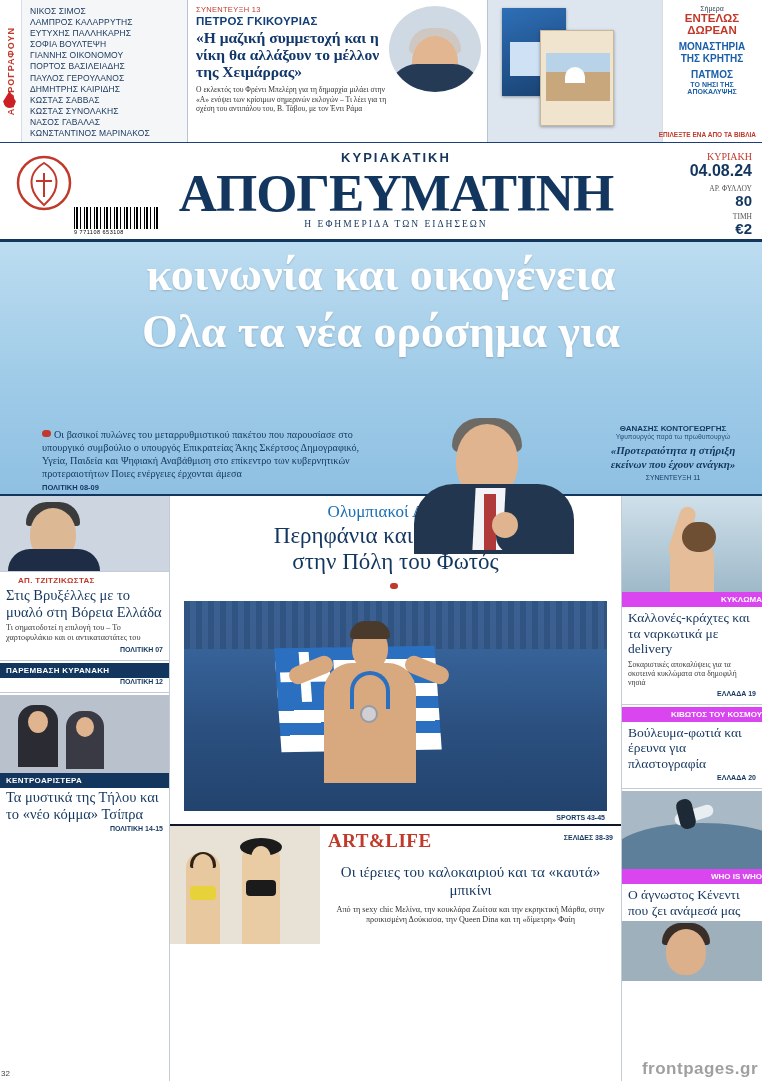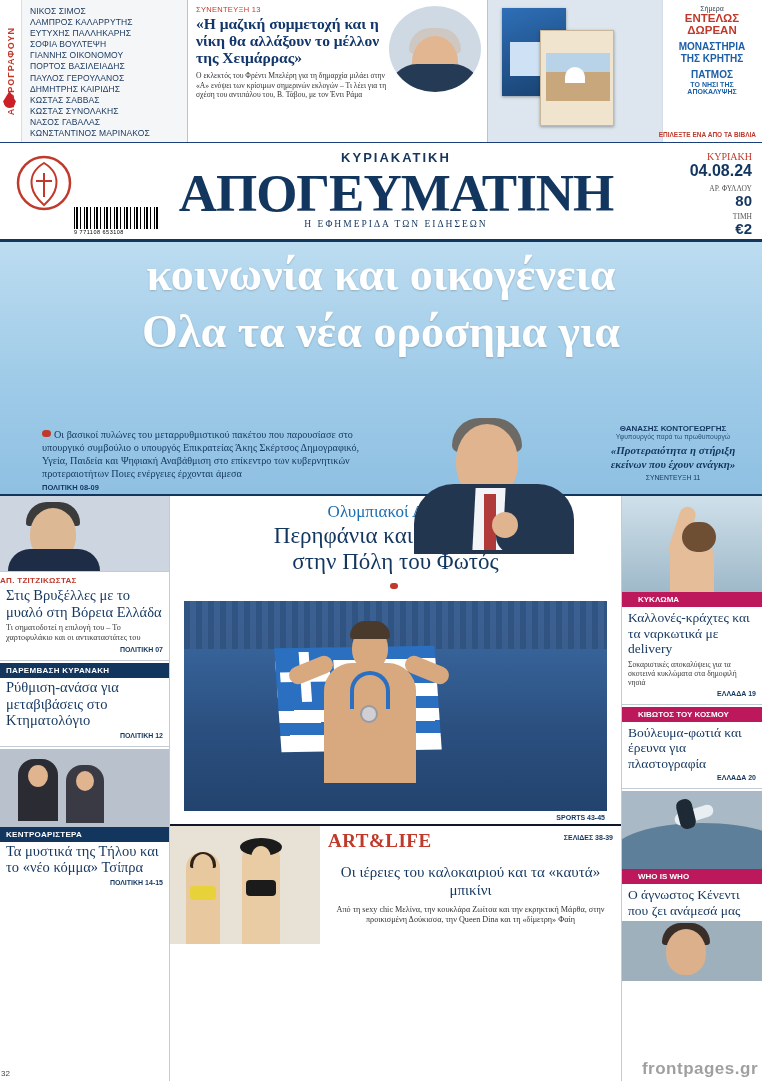--- a/index.html
+++ b/index.html
@@ -169,21 +169,21 @@
   .bottom { display:flex; height:calc(1081px - 143px - 96px - 255px); border-top:2px solid #13365f; }
   .col-left { width:170px; border-right:1px solid #c3ccd6; }
   .col-mid  { flex:1; border-right:1px solid #c3ccd6; }
   .col-right{ width:140px; }
 
   
   .lc-photo { height:76px; background:#cdd6e0; position:relative; overflow:hidden; border-bottom:1px solid #c3ccd6;}
   .lc-photo .h { position:absolute; left:30px; top:12px; width:46px; height:52px; background:#dcb894; border-radius:50% 50% 44% 44%;}
   .lc-photo .hair { position:absolute; left:26px; top:6px; width:54px; height:24px; background:#3b3b3b; border-radius:26px 26px 4px 4px;}
   .lc-photo .sh { position:absolute; left:8px; bottom:0; width:92px; height:22px; background:#1e2d45; border-radius:28px 28px 0 0;}
-  .kicker-red { font-size:8px; color:#c0392b; font-weight:bold; font-family:"Liberation Sans", sans-serif; letter-spacing:.3px; padding:4px 6px 1px 0; }
+  .kicker-red { font-size:8px; color:#c0392b; font-weight:bold; font-family:"Liberation Sans", sans-serif; letter-spacing:.3px; padding:4px 6px 1px 18px; }
   .kicker-box { background:#13365f; color:#fff; font-size:8px; font-weight:bold; font-family:"Liberation Sans", sans-serif; padding:3px 6px; letter-spacing:.3px;}
   .lc-head { font-size:14.5px; line-height:16.5px; color:#13365f; padding:1px 6px 3px 6px; }
   .lc-deck { font-size:8.2px; line-height:10.2px; color:#3a3a3a; padding:0 6px 3px 6px;}
   .ref-right { font-size:7px; color:#13365f; font-weight:bold; font-family:"Liberation Sans", sans-serif; text-align:right; padding:0 6px 5px 6px;}
   .divider { height:1px; background:#c3ccd6; margin:2px 0; }
   .lc-photo2 { height:78px; background:#b9c2cc; position:relative; overflow:hidden;}
   .lc-photo2 .p { position:absolute; left:18px; top:10px; width:40px; height:62px; background:#2b2b33; border-radius:16px 16px 0 0;}
   .lc-photo2 .p2 { position:absolute; left:66px; top:16px; width:38px; height:58px; background:#3a3a44; border-radius:16px 16px 0 0;}
   .lc-photo2 .f { position:absolute; left:28px; top:16px; width:20px; height:22px; background:#e0b48f; border-radius:50%;}
   .lc-photo2 .f2 { position:absolute; left:76px; top:22px; width:18px; height:20px; background:#e0b48f; border-radius:50%;}
@@ -230,21 +230,21 @@
   .al-pages { position:absolute; right:8px; top:8px; font-size:7px; font-weight:bold; color:#13365f; font-family:"Liberation Sans", sans-serif;}
   .al-head { text-align:center; font-size:15px; line-height:17.5px; color:#13365f; margin-top:12px;}
   .al-deck { text-align:center; font-size:8.2px; line-height:10.2px; color:#333; margin-top:6px; padding:0 8px;}
 
   
   .rc-photo { height:96px; background:#b9cfdb; position:relative; overflow:hidden;}
   .rc-photo .sky { position:absolute; inset:0; background:linear-gradient(180deg,#cfe0ea,#9fb9c9);}
   .rc-photo .arm { position:absolute; left:52px; top:10px; width:16px; height:52px; background:#e5bd99; border-radius:8px; transform:rotate(18deg);}
   .rc-photo .torso { position:absolute; left:48px; top:42px; width:44px; height:60px; background:#e5bd99; border-radius:20px 20px 0 0;}
   .rc-photo .hair { position:absolute; left:60px; top:26px; width:34px; height:30px; background:#6f4f33; border-radius:16px;}
-  .rc-head { background:#be185d; color:#fff; font-size:8px; font-weight:bold; padding:3px 16px; font-family:"Liberation Sans", sans-serif;}
+  .rc-head { background:#d946ef; color:#fff; font-size:8px; font-weight:bold; padding:3px 0; font-family:"Liberation Sans", sans-serif;text-align:right;}
   .rc-title { font-size:13.5px; line-height:15.5px; color:#13365f; padding:3px 6px;}
   .rc-deck { font-size:7.6px; line-height:9.4px; color:#3a3a3a; padding:0 6px 2px 6px;}
   .rc-photo2 { height:78px; background:#a9b9c5; position:relative; overflow:hidden;}
   .rc-photo2 .wave { position:absolute; left:-10px; bottom:-14px; width:180px; height:60px; background:#5d7f99; border-radius:50% 50% 0 0;}
   .rc-photo2 .surf { position:absolute; left:52px; top:18px; width:40px; height:12px; background:#e9eef2; border-radius:8px; transform:rotate(-18deg);}
   .rc-photo2 .p { position:absolute; left:56px; top:8px; width:16px; height:30px; background:#1d2a35; border-radius:7px; transform:rotate(-14deg);}
   .rc-bottom-photo { height:60px; background:#9fb0bd; position:relative; overflow:hidden;}
   .rc-bottom-photo .f { position:absolute; left:44px; top:8px; width:40px; height:46px; background:#dcb08a; border-radius:50% 50% 46% 46%;}
   .rc-bottom-photo .hr { position:absolute; left:40px; top:2px; width:48px; height:22px; background:#3a2f28; border-radius:24px 24px 4px 4px;}
 
@@ -277,20 +277,21 @@
         <li>ΚΩΣΤΑΣ ΣΑΒΒΑΣ</li>
         <li>ΚΩΣΤΑΣ ΣΥΝΟΛΑΚΗΣ</li>
         <li>ΝΑΣΟΣ ΓΑΒΑΛΑΣ</li>
         <li>ΚΩΝΣΤΑΝΤΙΝΟΣ ΜΑΡΙΝΑΚΟΣ</li>
       </ul>
       <div class="blooddrop"></div>
     </div>
 
     <div class="ts-mid">
       <div class="interview-kicker">ΣΥΝΕΝΤΕΥΞΗ 13</div>
+      <h3>ΠΕΤΡΟΣ ΓΚΙΚΟΥΡΙΑΣ</h3>
       <h2>«Η μαζική συμμετοχή και η νίκη θα αλλάξουν το μέλλον της Χειμάρρας»</h2>
       <p>Ο εκλεκτός του Φρέντι Μπελέρη για τη δημαρχία μιλάει στην «Α» ενόψει των κρίσιμων σημερινών εκλογών – Τι λέει για τη σχέση του αντιπάλου του, Β. Τάβου, με τον Έντι Ράμα</p>
       <div class="ts-portrait">
         <div class="hair"></div>
         <div class="face"></div>
         <div class="body"></div>
       </div>
     </div>
 
     <div class="ts-right">
@@ -377,21 +378,20 @@
         <div class="h"></div>
         <div class="sh"></div>
       </div>
       <div class="kicker-red">ΑΠ. ΤΖΙΤΖΙΚΩΣΤΑΣ</div>
       <div class="lc-head">Στις Βρυξέλλες με το μυαλό στη Βόρεια Ελλάδα</div>
       <div class="lc-deck">Τι σηματοδοτεί η επιλογή του – Το χαρτοφυλάκιο και οι αντικαταστάτες του</div>
       <div class="ref-right">ΠΟΛΙΤΙΚΗ 07</div>
       <div class="divider"></div>
 
       <div class="kicker-box">ΠΑΡΕΜΒΑΣΗ ΚΥΡΑΝΑΚΗ</div>
-      <div class="lc-head">Ρύθμιση-ανάσα για μεταβιβάσεις στο Κτηματολόγιο</div>
       <div class="ref-right">ΠΟΛΙΤΙΚΗ 12</div>
       <div class="divider"></div>
 
       <div class="lc-photo2">
         <div class="p"></div>
         <div class="p2"></div>
         <div class="f"></div>
         <div class="f2"></div>
       </div>
       <div class="kicker-box">ΚΕΝΤΡΟΑΡΙΣΤΕΡΑ</div>

